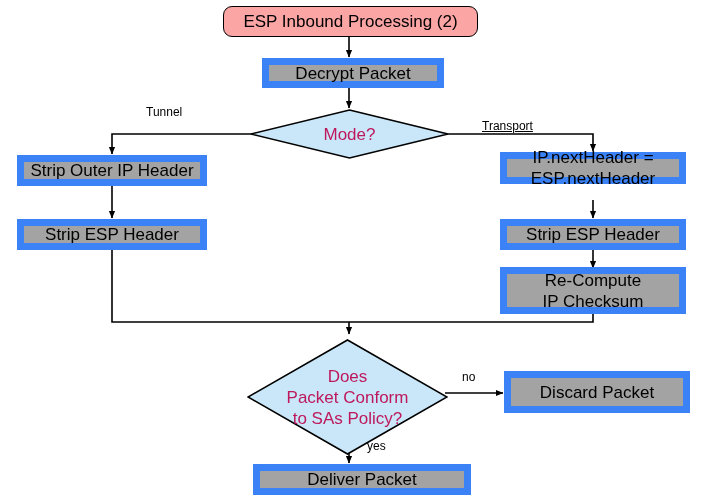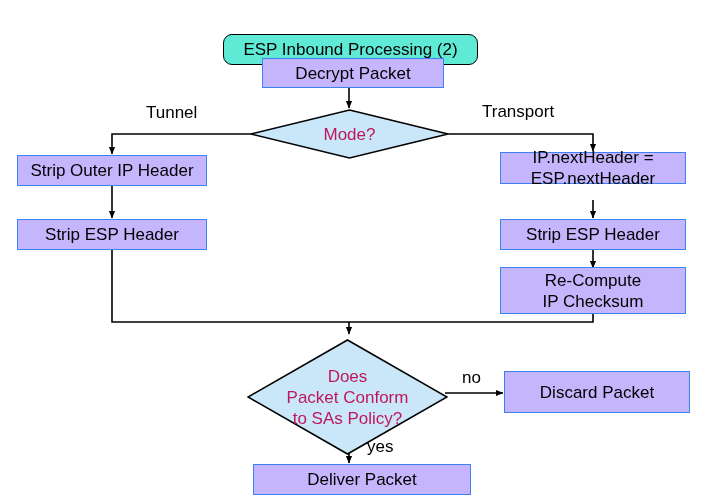--- a/index.html
+++ b/index.html
@@ -30,28 +30,27 @@
     align-items: center;
     justify-content: center;
     text-align: center;
     color: #000000;
     font-size: 17px;
     line-height: 21px;
     letter-spacing: 0px;
     white-space: pre-line;
   }
   .process {
-    background: #c4b5fd;
-    border: 1px solid #3b82f6;
+    background: #a3a3a3;
+    border: 7px solid #3b82f6;
   }
   .terminator {
-    background: #5eead4;
+    background: #fca5a5;
     border: 1px solid #000000;
     border-radius: 9px;
-    margin-top: 28px;
   }
   .decision-wrap {
     position: absolute;
     box-sizing: border-box;
     display: flex;
     align-items: center;
     justify-content: center;
   }
   .decision-wrap svg.dia {
     position: absolute;
@@ -63,21 +62,21 @@
     z-index: 2;
     text-align: center;
     color: #be185d;
     font-size: 17px;
     line-height: 21px;
     white-space: pre-line;
   }
   .edge-label {
     position: absolute;
     color: #000000;
-    font-size: 17px;
+    font-size: 12px;
     line-height: 19px;
     white-space: nowrap;
   }
 </style>
 </head>
 <body>
 
 <div id="canvas">
 
   <svg id="connectors" viewBox="0 0 710 499" width="710" height="499">
@@ -127,21 +126,21 @@
 
   <div class="decision-wrap" style="left:250px; top:109px; width:199px; height:50px;">
     <svg class="dia" width="199" height="50" viewBox="0 0 199 50">
       <polygon points="99.5,1 198,25 99.5,49 1,25" fill="#c9e7f8" stroke="#000000" stroke-width="1.6"></polygon>
     </svg>
     <span class="decision-label">Mode?</span>
   </div>
 
   <div class="edge-label" style="left:146px; top:103px;">Tunnel</div>
 
-  <div class="edge-label" style="left:482px; top:102px;">Transport</div>
+  <div class="edge-label" style="left:482px; top:117px;text-decoration:underline;">Transport</div>
 
   <div class="node process" style="left:17px; top:155px; width:190px; height:31px;">
     <span>Strip Outer IP Header</span>
   </div>
 
   <div class="node process" style="left:17px; top:219px; width:190px; height:31px;">
     <span>Strip ESP Header</span>
   </div>
 
   <div class="node process" style="left:500px; top:152px; width:186px; height:32px;">

